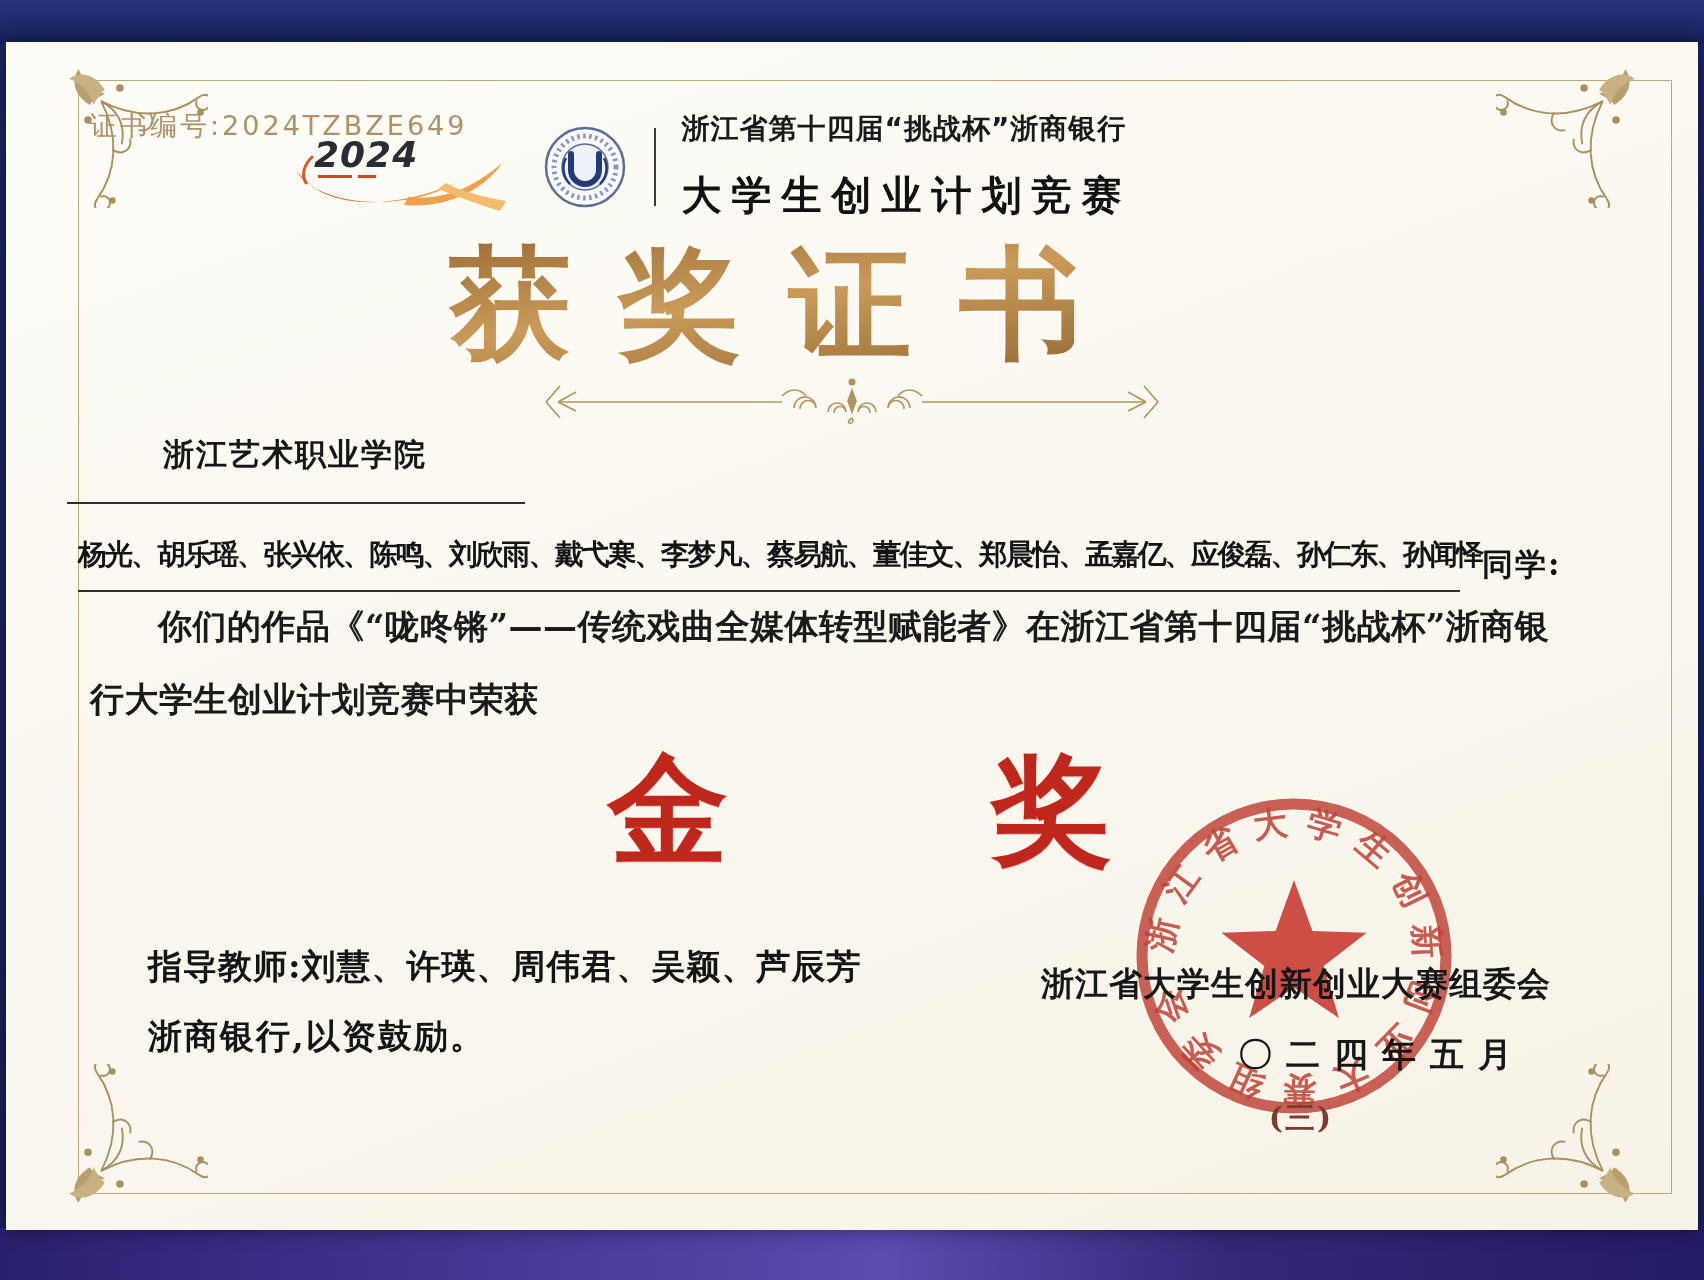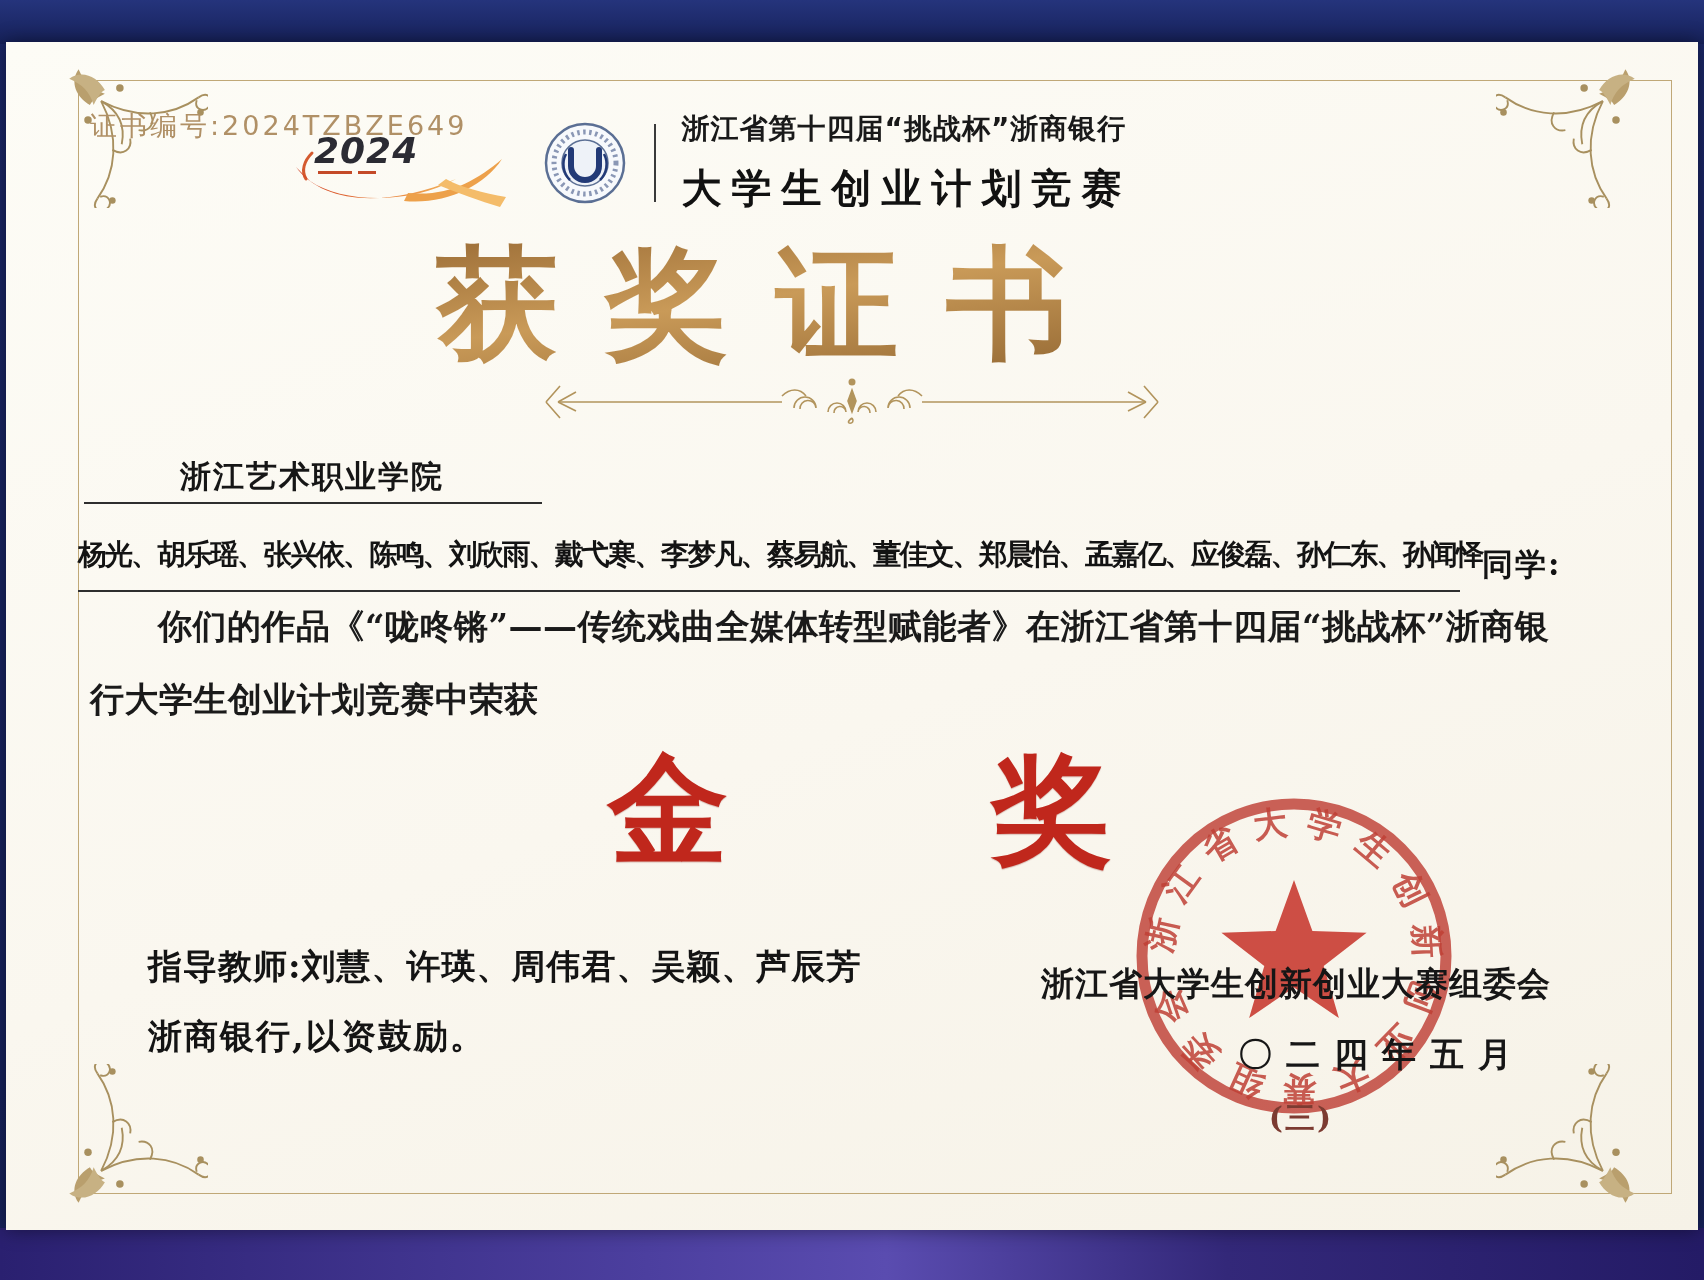--- a/index.html
+++ b/index.html
@@ -24,35 +24,35 @@
   .corner.tl{left:52px;top:16px;}
   .corner.tr{right:52px;top:16px;transform:scaleX(-1);}
   .corner.bl{left:52px;bottom:16px;transform:scaleY(-1);}
   .corner.br{right:52px;bottom:16px;transform:scale(-1,-1);}
   .cert-no{position:absolute;left:84px;top:66px;font-size:27px;letter-spacing:3px;
     color:#b09066;font-family:"DejaVu Sans","Liberation Sans",sans-serif;}
   
   .header{position:absolute;left:0;top:68px;width:1407px;display:flex;
     justify-content:center;align-items:center;gap:26px;}
   .hdr-divider{width:2px;height:78px;background:#3a3a3a;}
-  .hdr-text{display:flex;flex-direction:column;gap:13px;}
+  .hdr-text{display:flex;flex-direction:column;gap:20px;}
   .hdr-line1{font-size:28px;color:#191919;font-weight:bold;letter-spacing:1px;
     font-family:"DejaVu Sans","Liberation Sans",sans-serif;}
   .hdr-line2{font-size:40px;color:#111;font-weight:bold;letter-spacing:10px;
     font-family:"DejaVu Sans","Liberation Sans",sans-serif;}
   
-  .cert-title{position:absolute;left:0;top:182px;width:1492px;text-align:center;
+  .cert-title{position:absolute;left:13px;top:182px;width:1492px;text-align:center;
     font-size:122px;font-weight:bold;letter-spacing:48px;text-indent:48px;
     background:linear-gradient(172deg,#8a5c2a 8%,#c99a58 48%,#7b5122 96%);
     -webkit-background-clip:text;background-clip:text;color:transparent;}
   .flourish{position:absolute;left:50%;transform:translateX(-50%);top:330px;}
   
-  .school-row{position:absolute;left:78px;top:392px;width:458px;height:70px;
+  .school-row{position:absolute;left:61px;top:392px;width:458px;height:70px;
     border-bottom:2.5px solid #2e2e2e;padding-left:96px;box-sizing:border-box;
-    display:flex;align-items:flex-end;}
+    display:flex;}
   .school-name{font-size:31px;font-weight:bold;color:#161616;letter-spacing:2px;padding-bottom:4px;}
   .students-row{position:absolute;left:72px;top:470px;width:1556px;display:flex;align-items:flex-end;}
   .students{flex:0 0 auto;width:1382px;border-bottom:2.5px solid #2e2e2e;
     font-size:28.5px;font-weight:bold;color:#131313;letter-spacing:-2px;
     white-space:nowrap;padding-bottom:16px;}
   .students-suffix{font-size:31px;font-weight:bold;color:#131313;margin-left:22px;
     letter-spacing:2px;padding-bottom:6px;margin-top:32px;}
   
   .body-par{position:absolute;left:84px;top:548px;width:1534px;
     font-size:34px;font-weight:bold;color:#1a1a1a;line-height:2.15;letter-spacing:.5px;}

